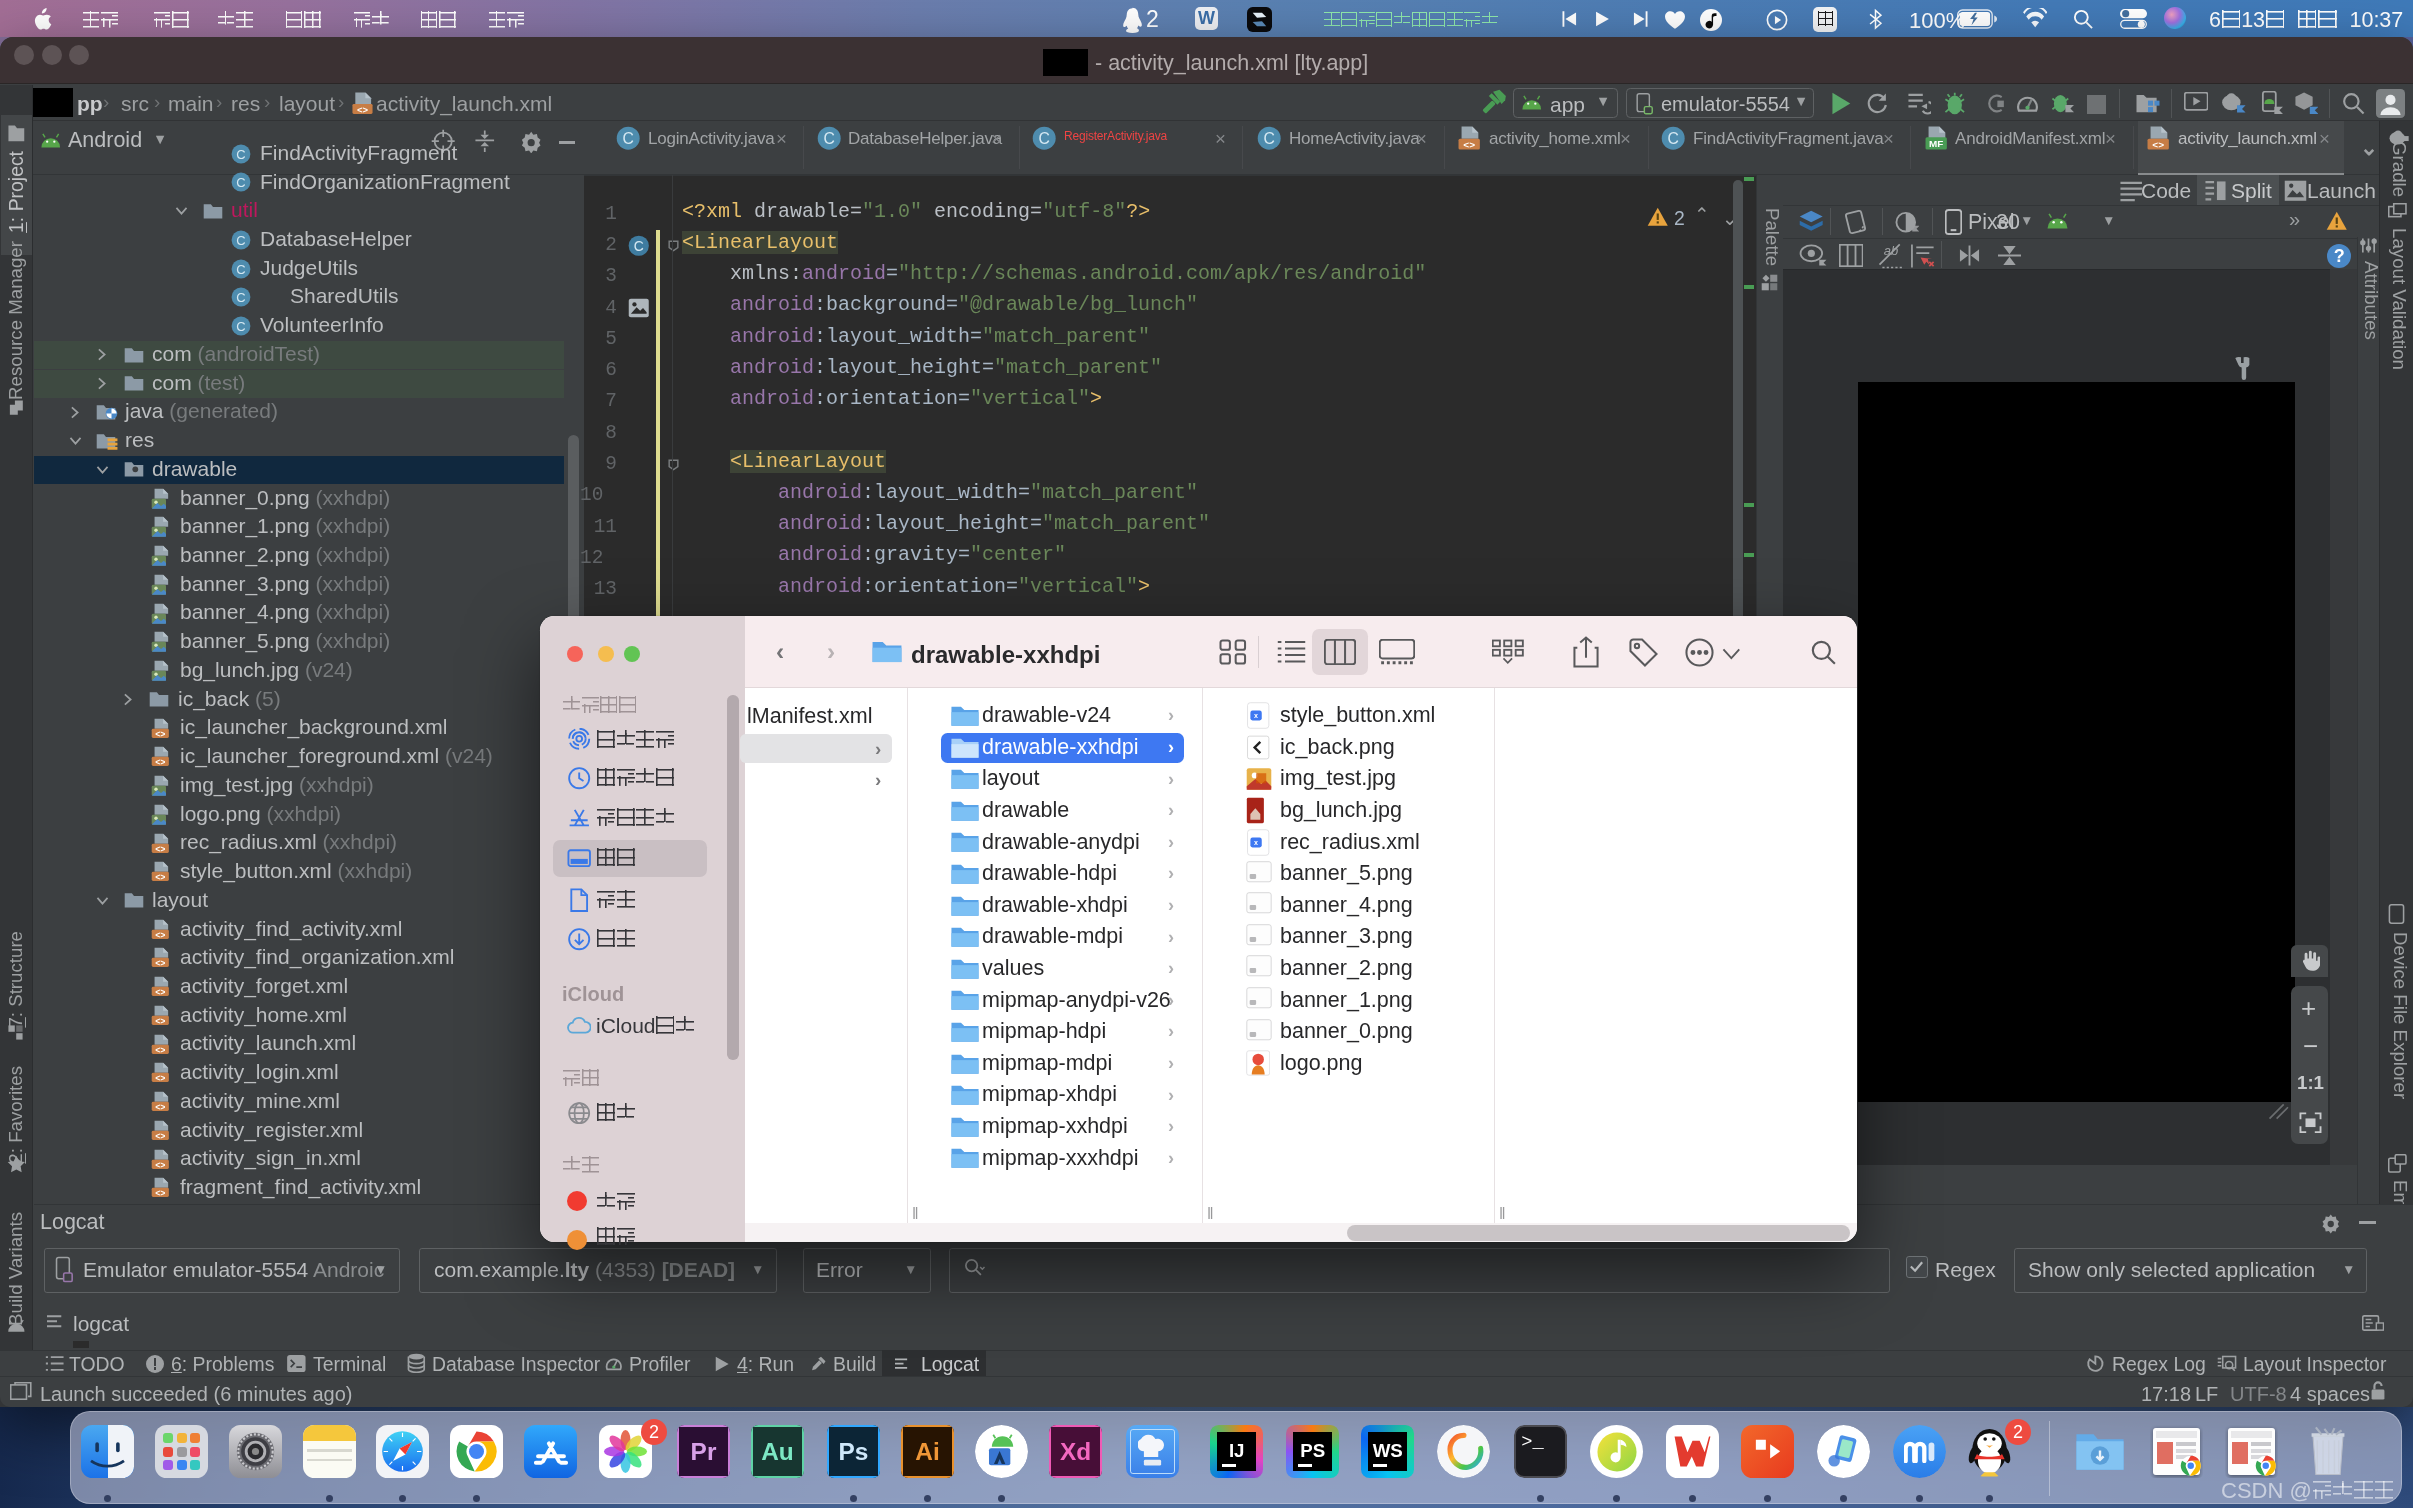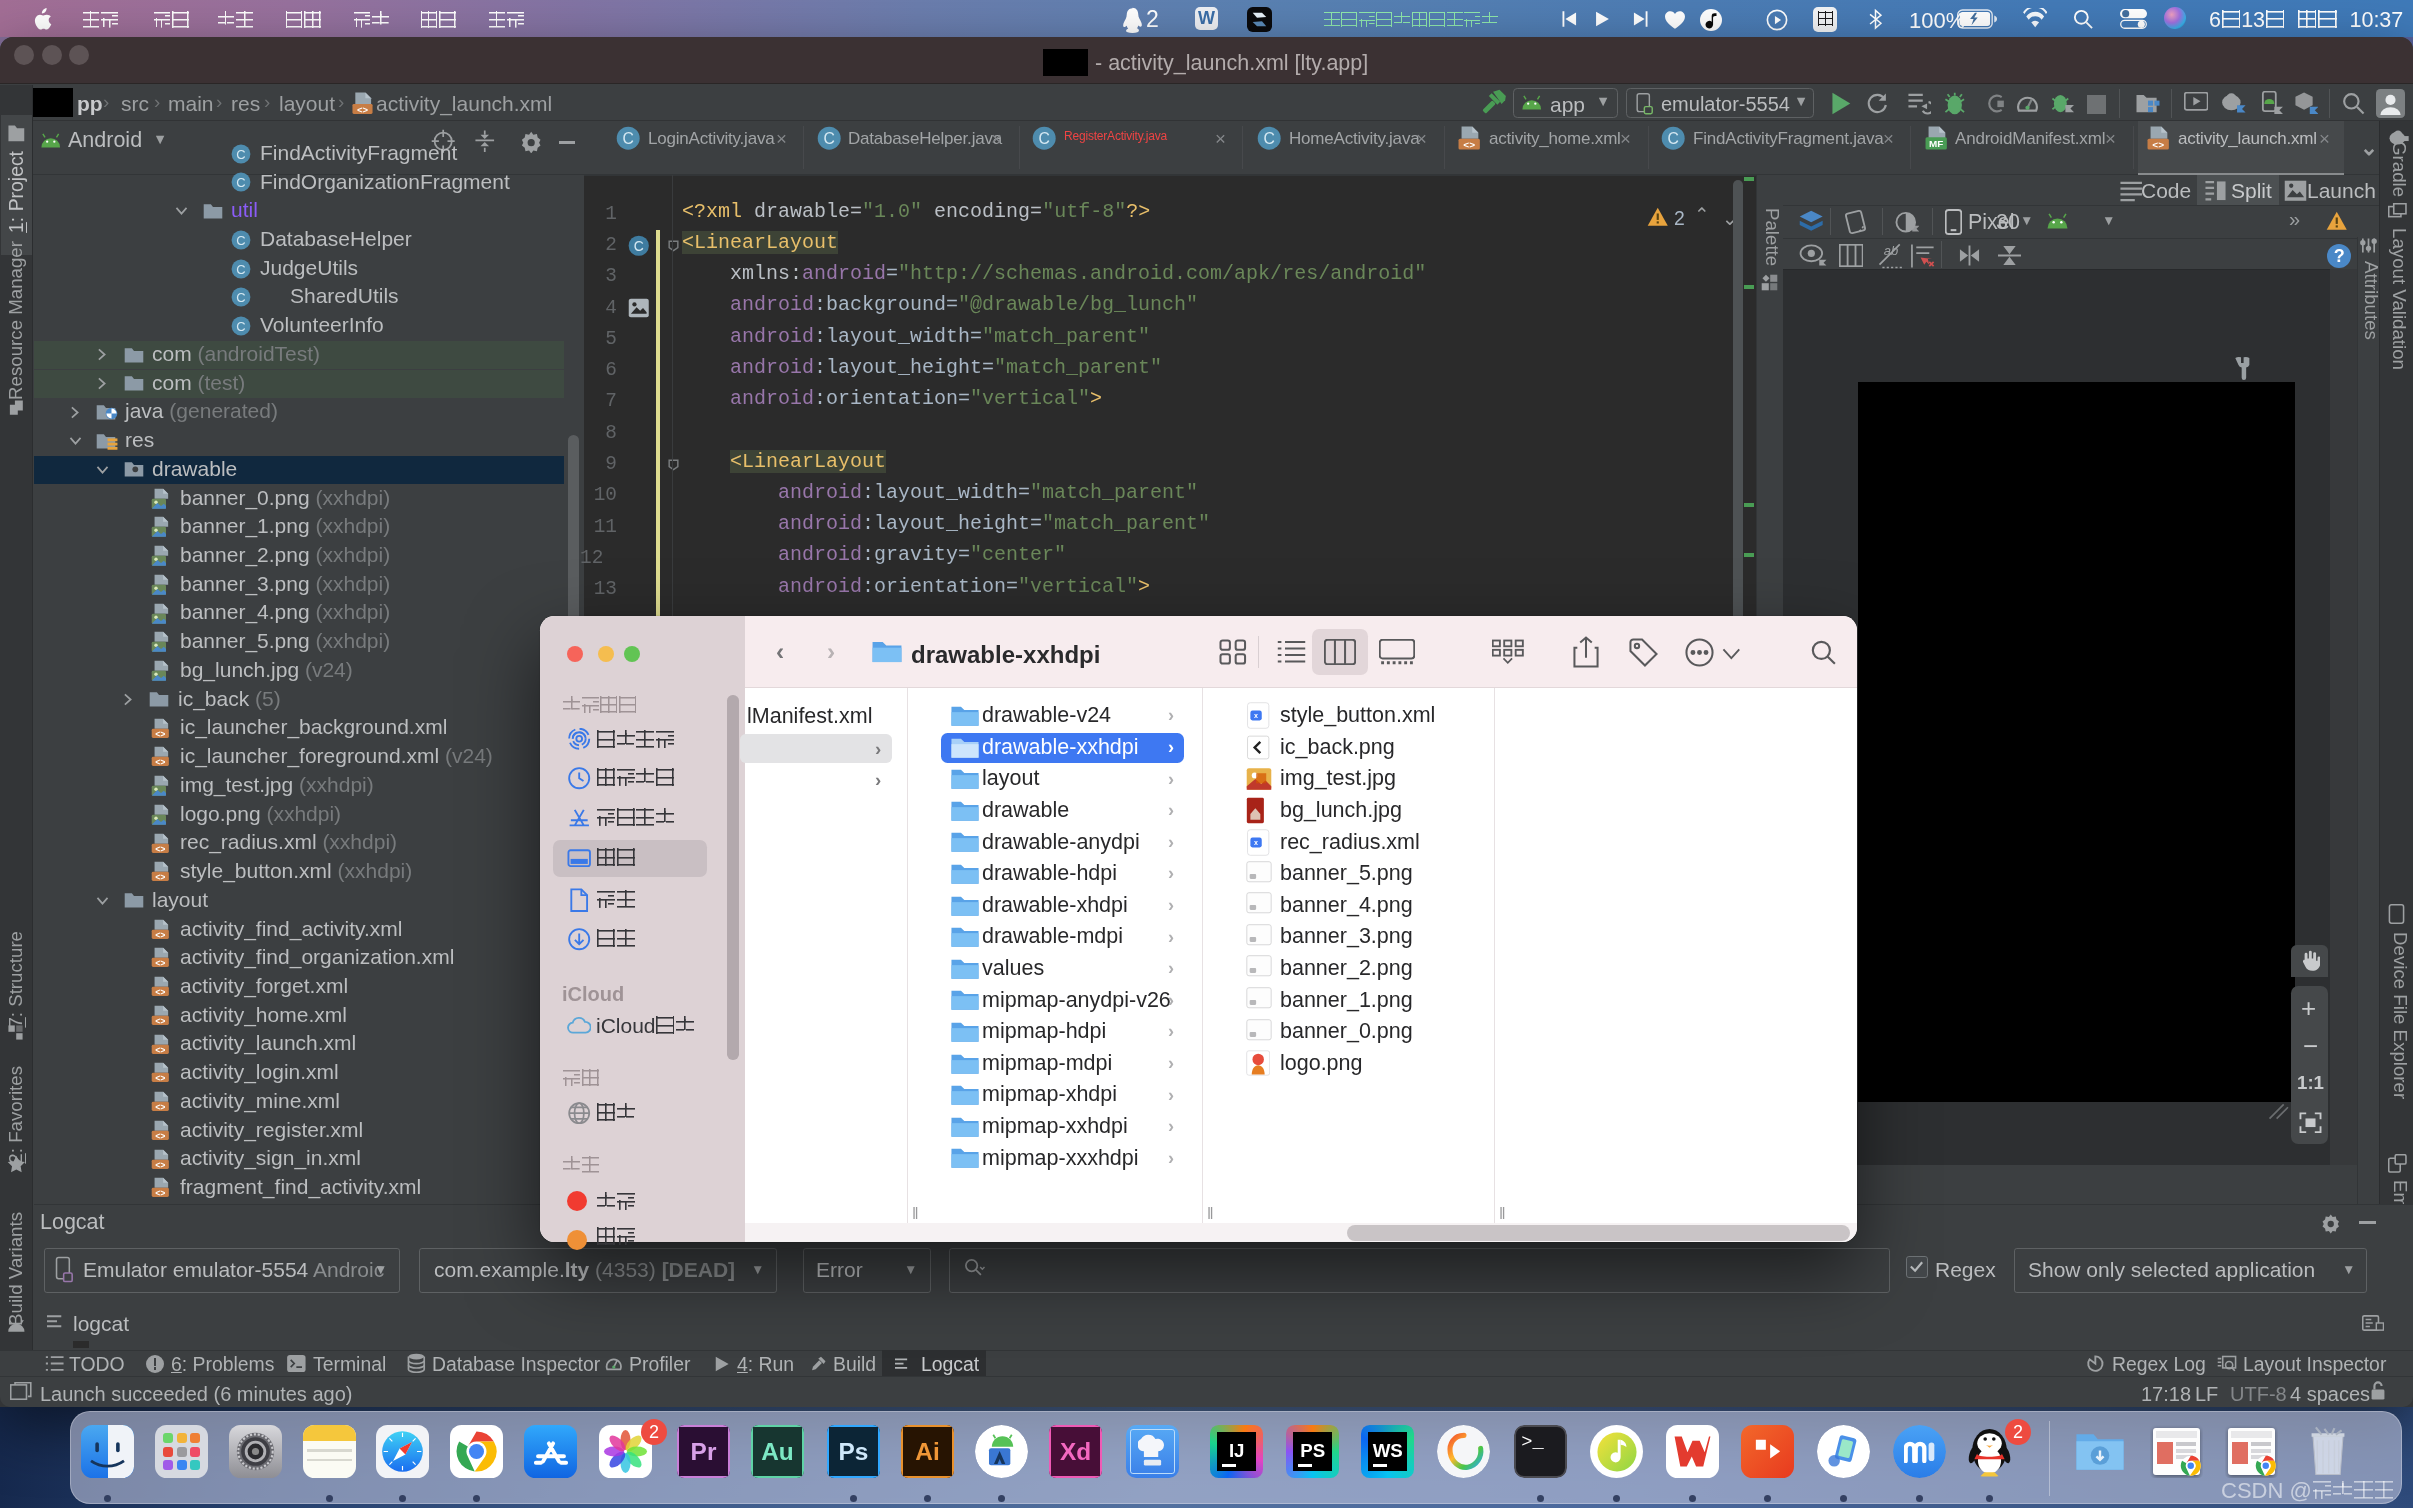--- a/index.html
+++ b/index.html
@@ -342,21 +342,21 @@
     <circle cx="17" cy="17" r="16" fill="#4e8cae"></circle>
     <text x="17" y="25" font-size="22" fill="#d5e8f2" text-anchor="middle">C</text>
   </svg>
 <div class="ab" style="left:260px;top:170px;font-size:21px;color:#bcbec0;white-space:nowrap;">FindOrganizationFragment</div>
 <svg class="ab" style="left:175px;top:205px" width="13" height="11.5" viewBox="0 0 18 16">
     <path fill="none" stroke="#9da0a2" stroke-width="2.4" d="M2 4l7 8 7-8"></path>
   </svg>
 <svg class="ab" style="left:203px;top:202px" width="20" height="18.7" viewBox="0 0 28 26">
     <path fill="#8c9aa6" d="M1 3h10l3 4h13v16H1z"></path>
   </svg>
-<div class="ab" style="left:231px;top:198px;font-size:21px;color:#8b5cf6;white-space:nowrap;">util</div>
+<div class="ab" style="left:231px;top:198px;font-size:21px;color:#be185d;white-space:nowrap;">util</div>
 <svg class="ab" style="left:231px;top:230px" width="20" height="20" viewBox="0 0 34 34">
     <circle cx="17" cy="17" r="16" fill="#4e8cae"></circle>
     <text x="17" y="25" font-size="22" fill="#d5e8f2" text-anchor="middle">C</text>
   </svg>
 <div class="ab" style="left:260px;top:227px;font-size:21px;color:#bcbec0;white-space:nowrap;">DatabaseHelper</div>
 <svg class="ab" style="left:231px;top:259px" width="20" height="20" viewBox="0 0 34 34">
     <circle cx="17" cy="17" r="16" fill="#4e8cae"></circle>
     <text x="17" y="25" font-size="22" fill="#d5e8f2" text-anchor="middle">C</text>
   </svg>
 <div class="ab" style="left:260px;top:256px;font-size:21px;color:#bcbec0;white-space:nowrap;">JudgeUtils</div>
@@ -610,21 +610,21 @@
 <div class="ab" style="left:656px;top:230px;width:3.6px;height:386px;background:#dedc8f"></div>
 <div class="ab mono" style="left:580px;top:203px;font-size:19.4px;color:#606366;white-space:nowrap;width:37px;text-align:right">1</div>
 <div class="ab mono" style="left:580px;top:234px;font-size:19.4px;color:#606366;white-space:nowrap;width:37px;text-align:right">2</div>
 <div class="ab mono" style="left:580px;top:265px;font-size:19.4px;color:#606366;white-space:nowrap;width:37px;text-align:right">3</div>
 <div class="ab mono" style="left:580px;top:297px;font-size:19.4px;color:#606366;white-space:nowrap;width:37px;text-align:right">4</div>
 <div class="ab mono" style="left:580px;top:328px;font-size:19.4px;color:#606366;white-space:nowrap;width:37px;text-align:right">5</div>
 <div class="ab mono" style="left:580px;top:359px;font-size:19.4px;color:#606366;white-space:nowrap;width:37px;text-align:right">6</div>
 <div class="ab mono" style="left:580px;top:390px;font-size:19.4px;color:#606366;white-space:nowrap;width:37px;text-align:right">7</div>
 <div class="ab mono" style="left:580px;top:422px;font-size:19.4px;color:#606366;white-space:nowrap;width:37px;text-align:right">8</div>
 <div class="ab mono" style="left:580px;top:453px;font-size:19.4px;color:#606366;white-space:nowrap;width:37px;text-align:right">9</div>
-<div class="ab mono" style="left:580px;top:484px;font-size:19.4px;color:#606366;white-space:nowrap;width:37px;text-align:right">10</div>
+<div class="ab mono" style="left:580px;top:484px;font-size:19.4px;color:#606366;white-space:nowrap;width:37px;">10</div>
 <div class="ab mono" style="left:580px;top:516px;font-size:19.4px;color:#606366;white-space:nowrap;width:37px;text-align:right">11</div>
 <div class="ab mono" style="left:580px;top:547px;font-size:19.4px;color:#606366;white-space:nowrap;width:37px;text-align:left">12</div>
 <div class="ab mono" style="left:580px;top:578px;font-size:19.4px;color:#606366;white-space:nowrap;width:37px;text-align:right">13</div>
 <svg class="ab" style="left:628px;top:235px" width="21.5" height="21.5" viewBox="0 0 34 34">
     <circle cx="17" cy="17" r="16" fill="#3f7ca0"></circle>
     <text x="17" y="25" font-size="22" fill="#d5e8f2" text-anchor="middle">C</text>
   </svg>
 <svg class="ab" style="left:628px;top:298px" width="21.5" height="20" viewBox="0 0 30 28">
     <rect x="1" y="1" width="28" height="26" rx="3" fill="#aeb6bc"></rect>
     <path fill="#2b2b2b" d="M4 22l8-9 5 5 4-4 5 6v2H4z"></path>

